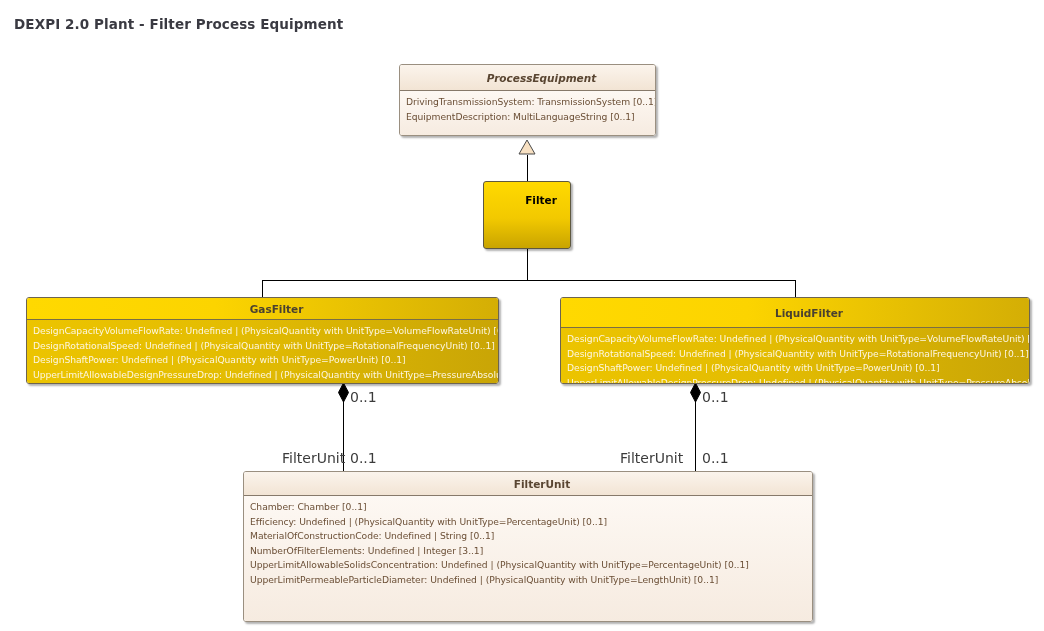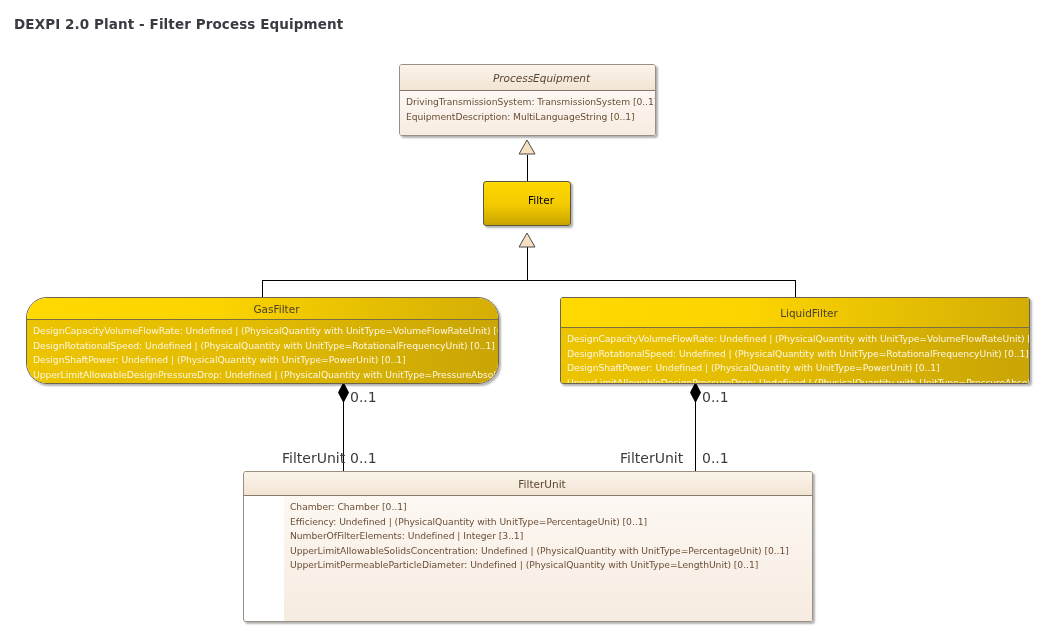--- a/index.html
+++ b/index.html
@@ -31,21 +31,21 @@
     position: absolute;
     box-sizing: border-box;
     border: 1px solid #7a7a7a;
     border-radius: 3px;
     box-shadow: 2px 2px 2px rgba(0,0,0,0.30);
     overflow: hidden;
   }
   .uml-header {
     box-sizing: border-box;
     font-size: 10.5px;
-    font-weight: normal;
+    font-weight: bold;
     display: flex;
     align-items: center;
     justify-content: center;
     padding-left: 28px;
   }
   .uml-attrs {
     box-sizing: border-box;
     padding: 4px 5px 5px 6px;
   }
   .uml-attr {
@@ -173,25 +173,25 @@
 <div class="edge-label" style="left:620px; top:450px;">FilterUnit</div>
 
 <div class="uml-class theme-cream" style="left:399px; top:64px; width:257px; height:72px;">
   <div class="uml-header italic" style="height:26px;">ProcessEquipment</div>
   <div class="uml-attrs" style="height:45px;">
     <div class="uml-attr">DrivingTransmissionSystem: TransmissionSystem [0..1]</div>
     <div class="uml-attr">EquipmentDescription: MultiLanguageString [0..1]</div>
   </div>
 </div>
 
-<div class="uml-class gold-plain" style="left:483px; top:181px; width:88px; height:45px; box-shadow:2px 2px 2px rgba(0,0,0,0.30);">
+<div class="uml-class gold-plain" style="left:483px; top:181px; width:88px; height:68px; box-shadow:2px 2px 2px rgba(0,0,0,0.30);">
   <div class="uml-header">Filter</div>
 </div>
 
-<div class="uml-class theme-gold" style="left:26px; top:297px; width:473px; height:87px;border-radius:21px;">
+<div class="uml-class theme-gold" style="left:26px; top:297px; width:473px; height:87px;">
   <div class="uml-header" style="height:22px;">GasFilter</div>
   <div class="uml-attrs" style="height:65px;">
     <div class="uml-attr">DesignCapacityVolumeFlowRate: Undefined | (PhysicalQuantity with UnitType=VolumeFlowRateUnit) [0..1]</div>
     <div class="uml-attr">DesignRotationalSpeed: Undefined | (PhysicalQuantity with UnitType=RotationalFrequencyUnit) [0..1]</div>
     <div class="uml-attr">DesignShaftPower: Undefined | (PhysicalQuantity with UnitType=PowerUnit) [0..1]</div>
     <div class="uml-attr">UpperLimitAllowableDesignPressureDrop: Undefined | (PhysicalQuantity with UnitType=PressureAbsoluteUnit) [0..1]</div>
   </div>
 </div>
 
 <div class="uml-class theme-gold" style="left:560px; top:297px; width:470px; height:87px;">
@@ -199,20 +199,21 @@
   <div class="uml-attrs" style="height:65px;">
     <div class="uml-attr">DesignCapacityVolumeFlowRate: Undefined | (PhysicalQuantity with UnitType=VolumeFlowRateUnit) [0..1]</div>
     <div class="uml-attr">DesignRotationalSpeed: Undefined | (PhysicalQuantity with UnitType=RotationalFrequencyUnit) [0..1]</div>
     <div class="uml-attr">DesignShaftPower: Undefined | (PhysicalQuantity with UnitType=PowerUnit) [0..1]</div>
     <div class="uml-attr">UpperLimitAllowableDesignPressureDrop: Undefined | (PhysicalQuantity with UnitType=PressureAbsoluteUnit) [0..1]</div>
   </div>
 </div>
 
 <div class="uml-class theme-cream" style="left:243px; top:471px; width:570px; height:151px;">
   <div class="uml-header" style="height:24px;">FilterUnit</div>
-  <div class="uml-attrs" style="height:127px;margin-left:40px;">
+  <div class="uml-attrs" style="height:127px;">
     <div class="uml-attr">Chamber: Chamber [0..1]</div>
     <div class="uml-attr">Efficiency: Undefined | (PhysicalQuantity with UnitType=PercentageUnit) [0..1]</div>
+    <div class="uml-attr">MaterialOfConstructionCode: Undefined | String [0..1]</div>
     <div class="uml-attr">NumberOfFilterElements: Undefined | Integer [3..1]</div>
     <div class="uml-attr">UpperLimitAllowableSolidsConcentration: Undefined | (PhysicalQuantity with UnitType=PercentageUnit) [0..1]</div>
     <div class="uml-attr">UpperLimitPermeableParticleDiameter: Undefined | (PhysicalQuantity with UnitType=LengthUnit) [0..1]</div>
   </div>
 </div>
 
 </body></html>

